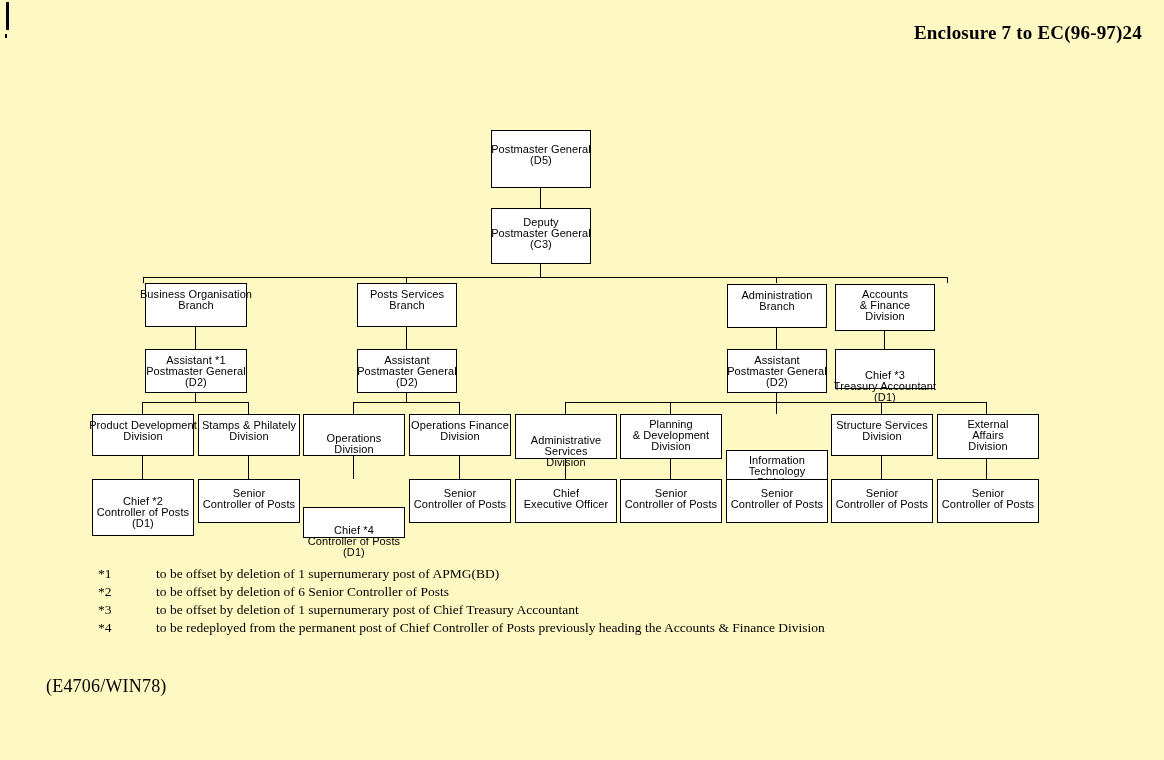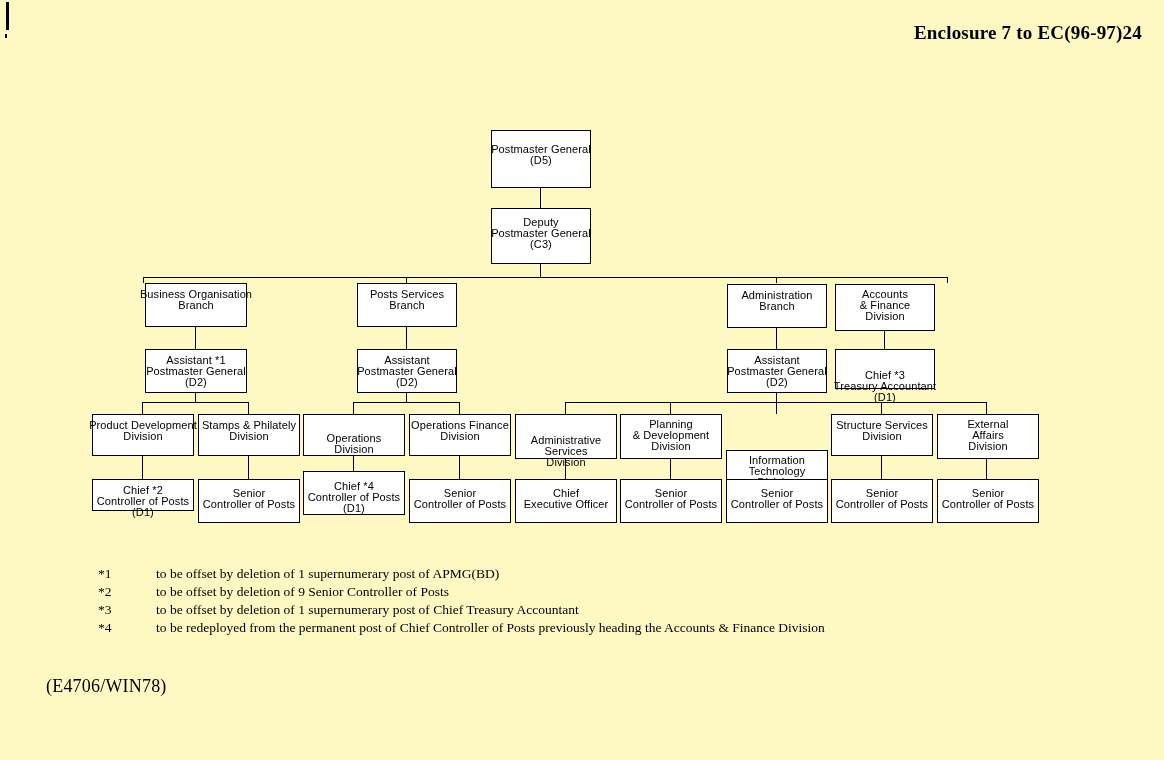--- a/index.html
+++ b/index.html
@@ -288,32 +288,32 @@
     <div class="ln-v" style="left:142px; top:456px; height:23px;"></div>
     <div class="ln-v" style="left:248px; top:456px; height:23px;"></div>
     <div class="ln-v" style="left:353px; top:456px; height:23px;"></div>
     <div class="ln-v" style="left:459px; top:456px; height:23px;"></div>
     <div class="ln-v" style="left:565px; top:459px; height:20px;"></div>
     <div class="ln-v" style="left:670px; top:459px; height:20px;"></div>
     <div class="ln-v" style="left:776px; top:459px; height:20px;"></div>
     <div class="ln-v" style="left:881px; top:456px; height:23px;"></div>
     <div class="ln-v" style="left:986px; top:459px; height:20px;"></div>
 
-    <div class="node wide-sp" style="left:92px; top:479px; width:102px; height:32px; padding-top:5px;">
+    <div class="node wide-sp" style="left:92px; top:479px; width:102px; height:57px; padding-top:16px;">
       <span class="ln">Chief *2</span>
       <span class="ln">Controller  of  Posts</span>
       <span class="ln">(D1)</span>
     </div>
 
     <div class="node wide-sp" style="left:198px; top:479px; width:102px; height:44px; padding-top:8px;">
       <span class="ln">Senior</span>
       <span class="ln">Controller  of  Posts</span>
     </div>
 
-    <div class="node wide-sp" style="left:303px; top:471px; width:102px; height:44px; padding-top:9px;">
+    <div class="node wide-sp" style="left:303px; top:507px; width:102px; height:31px; padding-top:17px;">
       <span class="ln">Chief *4</span>
       <span class="ln">Controller  of  Posts</span>
       <span class="ln">(D1)</span>
     </div>
 
     <div class="node wide-sp" style="left:409px; top:479px; width:102px; height:44px; padding-top:8px;">
       <span class="ln">Senior</span>
       <span class="ln">Controller  of  Posts</span>
     </div>
 
@@ -344,21 +344,21 @@
 
   </div>
 
   <div class="footnotes">
     <div class="fn-row">
       <span class="fn-mark">*1</span>
       <span class="fn-text">to be offset by deletion of 1 supernumerary post of APMG(BD)</span>
     </div>
     <div class="fn-row">
       <span class="fn-mark">*2</span>
-      <span class="fn-text">to be offset by deletion of 9 Senior Controller of Posts</span>
+      <span class="fn-text">to be offset by deletion of 6 Senior Controller of Posts</span>
     </div>
     <div class="fn-row">
       <span class="fn-mark">*3</span>
       <span class="fn-text">to be offset by deletion of 1 supernumerary post of Chief Treasury Accountant</span>
     </div>
     <div class="fn-row">
       <span class="fn-mark">*4</span>
       <span class="fn-text">to be redeployed from the permanent post of Chief Controller of Posts previously heading the Accounts &amp; Finance Division</span>
     </div>
   </div>

